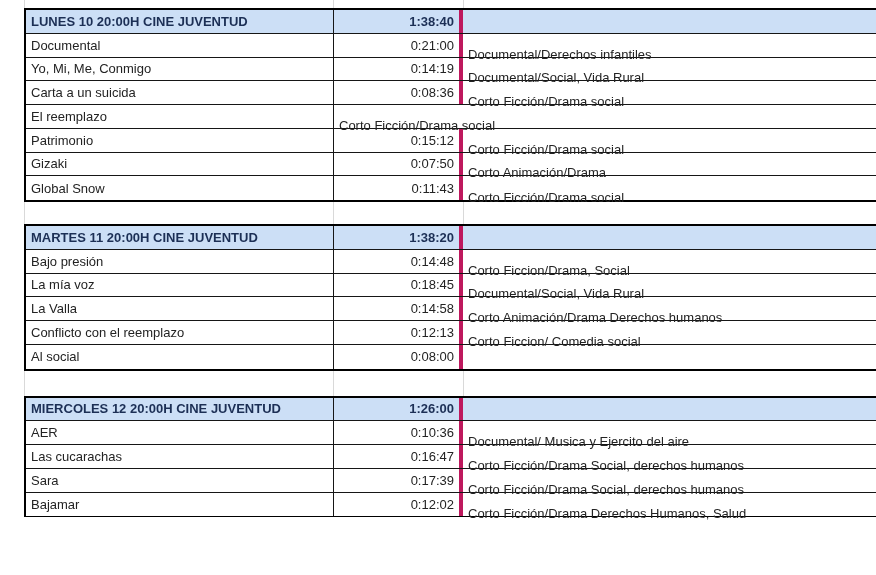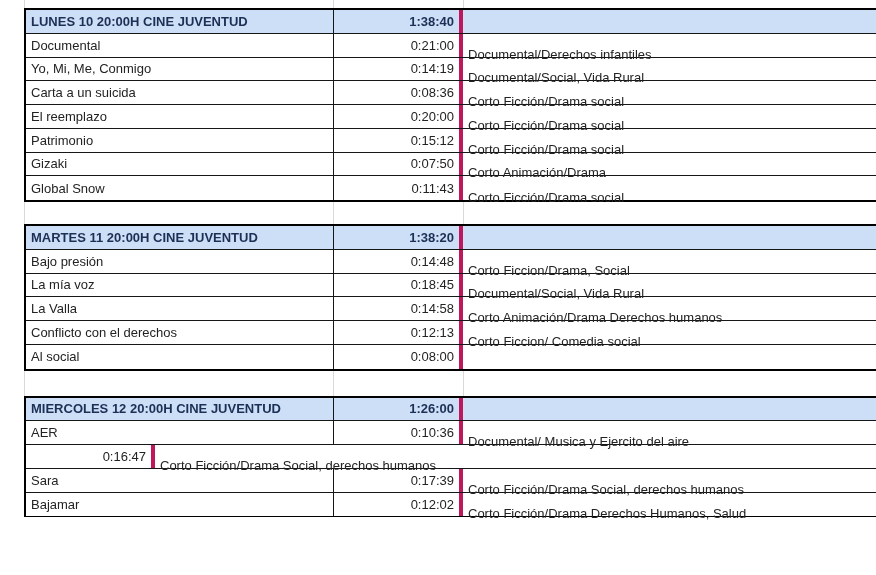--- a/index.html
+++ b/index.html
@@ -122,21 +122,20 @@
   </div>
 
   <div class="row">
     <div class="cell c1">Carta a un suicida</div>
     <div class="cell c2">0:08:36</div>
     <div class="cell c3">Corto Ficción/Drama social</div>
   </div>
 
   <div class="row">
     <div class="cell c1">El reemplazo</div>
-    <div class="cell c2">0:20:00</div>
     <div class="cell c3">Corto Ficción/Drama social</div>
   </div>
 
   <div class="row">
     <div class="cell c1">Patrimonio</div>
     <div class="cell c2">0:15:12</div>
     <div class="cell c3">Corto Ficción/Drama social</div>
   </div>
 
   <div class="row">
@@ -179,21 +178,21 @@
     <div class="cell c3">Documental/Social, Vida Rural</div>
   </div>
 
   <div class="row">
     <div class="cell c1">La Valla</div>
     <div class="cell c2">0:14:58</div>
     <div class="cell c3">Corto Animación/Drama Derechos humanos</div>
   </div>
 
   <div class="row">
-    <div class="cell c1">Conflicto con el derechos</div>
+    <div class="cell c1">Conflicto con el reemplazo</div>
     <div class="cell c2">0:12:13</div>
     <div class="cell c3">Corto Ficcion/ Comedia social</div>
   </div>
 
   <div class="row">
     <div class="cell c1">Al social</div>
     <div class="cell c2">0:08:00</div>
   </div>
 </div>
 
@@ -211,20 +210,21 @@
       <div class="cell c3"></div>
     </div>
 
   <div class="row">
     <div class="cell c1">AER</div>
     <div class="cell c2">0:10:36</div>
     <div class="cell c3">Documental/ Musica y Ejercito del aire</div>
   </div>
 
   <div class="row">
+    <div class="cell c1">Las cucarachas</div>
     <div class="cell c2">0:16:47</div>
     <div class="cell c3">Corto Ficción/Drama Social, derechos humanos</div>
   </div>
 
   <div class="row">
     <div class="cell c1">Sara</div>
     <div class="cell c2">0:17:39</div>
     <div class="cell c3">Corto Ficción/Drama Social, derechos humanos</div>
   </div>
 

